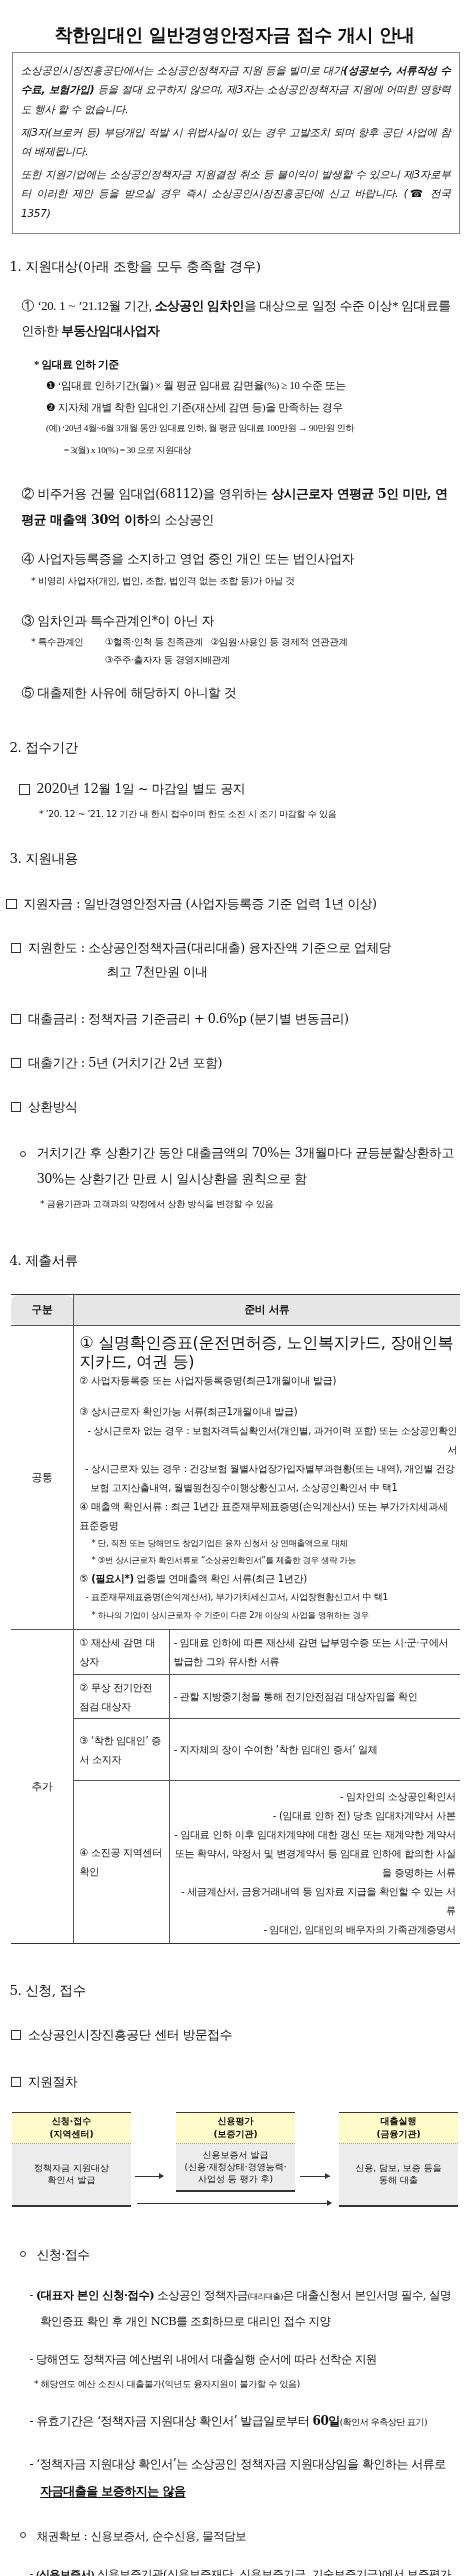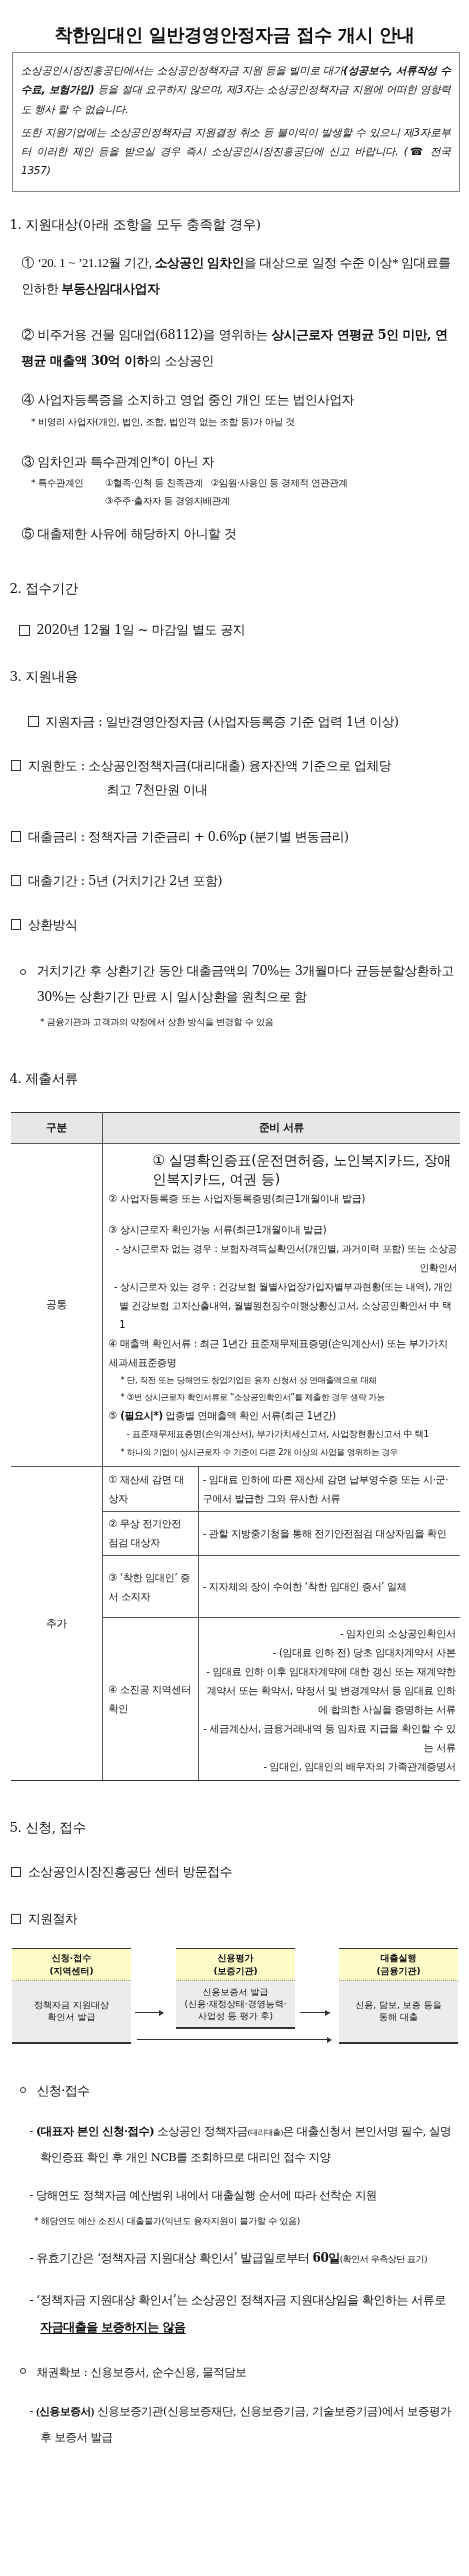--- a/index.html
+++ b/index.html
@@ -79,21 +79,21 @@
     letter-spacing: -0.3px;
   }
   .doc-table th {
     background: #e6e6e6;
     height: 31px;
     font-weight: bold;
     font-size: 10.7px;
     border-top: 1.3px solid #333;
     border-bottom: 0.7px solid #555;
   }
-  .doc-table th.c1 { border-right: 0.7px solid #555; width: 92px; }
+  .doc-table th.c1 { border-right: 0.7px solid #555; width: 63px; border-radius: 8px; }
   .doc-table td { vertical-align: middle; }
   .doc-table td.cat { text-align: center; border-right: 0.7px solid #555; font-size: 10.7px; }
   .doc-table .cell-body { padding: 6.7px 2.7px 5.4px 5.4px; line-height: 19px; }
   .doc-table .tiny { font-size: 8.4px; line-height: 17px; }
   .doc-table tr.common td { border-bottom: 0.7px solid #555; }
   .sub-table { width: 100%; border-collapse: collapse; }
   .sub-table td { border-bottom: 0.7px solid #555; padding: 2.7px 4px; line-height: 19px; font-size: 10px; }
   .sub-table td.lbl { width: 95px; border-right: 0.7px solid #555; padding-left: 5.4px; }
   .sub-table tr:last-child td { border-bottom: 1.3px solid #333; }
 
@@ -133,30 +133,38 @@
   }
   u { text-decoration: underline; text-underline-offset: 2px; }
 </style>
 </head>
 <body>
 
 <div class="title">착한임대인 일반경영안정자금 접수 개시 안내</div>
 
 <div class="notice-box">
   <p><span>소상공인시장진흥공단에서는 소상공인정책자금 지원 등을 빌미로 대가</span><b>(성공보수, 서류작성 수수료, 보험가입)</b><span> 등을 절대 요구하지 않으며, 제3자는 소상공인정책자금 지원에 어떠한 영향력도 행사 할 수 없습니다.</span></p>
+  <p>제3자(브로커 등) 부당개입 적발 시 위법사실이 있는 경우 고발조치 되며 향후 공단 사업에 참여 배제됩니다.</p>
   <p>또한 지원기업에는 소상공인정책자금 지원결정 취소 등 불이익이 발생할 수 있으니 제3자로부터 이러한 제안 등을 받으실 경우 즉시 소상공인시장진흥공단에 신고 바랍니다. (☎ 전국 1357)</p>
 </div>
 
 <div>
   <div class="sec-title" style="margin-top:24px;">1. 지원대상(아래 조항을 모두 충족할 경우)</div>
 
   <div class="sans" style="margin:17.4px 0 0 21.5px; font-size:12.7px; line-height:25.5px; letter-spacing:-0.4px; width:429px; text-align:justify;">
     <span>① ‘20. 1 ~ ’21.12월 기간, </span><b>소상공인 임차인</b><span>을 대상으로 일정 수준 이상* 임대료를 인하한 </span><b>부동산임대사업자</b>
   </div>
 
+  <div class="sans" style="margin:9.4px 0 0 34px; font-size:10.7px; line-height:21.5px; letter-spacing:-0.3px;">
+    <div style="font-weight:bold;">* 임대료 인하 기준</div>
+    <div style="padding-left:12px;">❶ ‘임대료 인하기간(월) × 월 평균 임대료 감면율(%) ≥ 10 수준 또는</div>
+    <div style="padding-left:12px;">❷ 지자체 개별 착한 임대인 기준(재산세 감면 등)을 만족하는 경우</div>
+    <div style="padding-left:12px; font-size:9px;">(예) ‘20년 4월~6월 3개월 동안 임대료 인하, 월 평균 임대료 100만원 → 90만원 인하</div>
+    <div style="padding-left:30px; font-size:9px;">= 3(월) x 10(%) = 30 으로 지원대상</div>
+  </div>
 
   <div class="serif-big" style="margin:20px 0 0 21.5px; width:436px; line-height:25.5px;">
     <span>② 비주거용 건물 임대업(68112)을 영위하는 </span><b>상시근로자 연평균 5인 미만, 연평균 매출액 30억 이하</b><span>의 소상공인</span>
   </div>
 
   <div style="margin:14.8px 0 0 21.5px;">
     <div class="serif-big">④ 사업자등록증을 소지하고 영업 중인 개인 또는 법인사업자</div>
     <div class="small-note" style="margin-left:9.4px;">* 비영리 사업자(개인, 법인, 조합, 법인격 없는 조합 등)가 아닐 것</div>
   </div>
 
@@ -173,26 +181,27 @@
   </div>
 
   <div class="serif-big" style="margin:13.4px 0 0 21.5px;">⑤ 대출제한 사유에 해당하지 아니할 것</div>
 </div>
 
 <div>
   <div class="sec-title" style="margin-top:34px;">2. 접수기간</div>
   <div class="serif-big" style="margin:20px 0 0 19px;">
     <span class="box-sq"></span><span>2020년 12월 1일 ~ 마감일 별도 공지</span>
   </div>
+  <div class="small-note" style="margin:4px 0 0 39px; font-size:9px;">* ’20. 12 ~ ’21. 12 기간 내 한시 접수이며 한도 소진 시 조기 마감할 수 있음</div>
 </div>
 
 <div>
   <div class="sec-title" style="margin-top:25.5px;">3. 지원내용</div>
 
-  <div class="serif-big" style="margin:24px 0 0 28px;">
+  <div class="serif-big" style="margin:24px 0 0 6px;">
     <span class="box-sq"></span><span>지원자금 : 일반경영안정자금 (사업자등록증 기준 업력 1년 이상)</span>
   </div>
 
   <div class="serif-big" style="margin:20px 0 0 10.7px;">
     <span class="box-sq"></span><span>지원한도 : 소상공인정책자금(대리대출) 융자잔액 기준으로 업체당</span>
     <div style="padding-left:96px;">최고 7천만원 이내</div>
   </div>
 
   <div class="serif-big" style="margin:23px 0 0 10.7px;">
     <span class="box-sq"></span><span>대출금리 : 정책자금 기준금리 + 0.6%p (분기별 변동금리)</span>
@@ -219,30 +228,30 @@
   <table class="doc-table">
     <tbody>
         <tr>
       <th class="c1">구분</th>
       <th>준비 서류</th>
     </tr>
     <tr class="common">
       <td class="cat">공통</td>
       <td>
         <div class="cell-body">
-          <div style="font-size:14px;margin-left:44px;">① 실명확인증표(운전면허증, 노인복지카드, 장애인복지카드, 여권 등)</div>
+          <div style="font-size:16px;">① 실명확인증표(운전면허증, 노인복지카드, 장애인복지카드, 여권 등)</div>
           <div style="font-size:10px;">② 사업자등록증 또는 사업자등록증명(최근1개월이내 발급)</div>
           <div style="font-size:10px;margin-top:12px;">③ 상시근로자 확인가능 서류(최근1개월이내 발급)</div>
           <div style="padding-left:5.4px; text-indent:-5.4px; margin-left:5.4px; font-size:9.7px;text-align:right;">- 상시근로자 없는 경우 : 보험자격득실확인서(개인별, 과거이력 포함) 또는 소상공인확인서</div>
           <div style="padding-left:5.4px; text-indent:-5.4px; margin-left:5.4px; font-size:9.7px;">- 상시근로자 있는 경우 : 건강보험 월별사업장가입자별부과현황(또는 내역), 개인별 건강보험 고지산출내역, 월별원천징수이행상황신고서, 소상공인확인서 中 택1</div>
           <div style="font-size:10px;">④ 매출액 확인서류 : 최근 1년간 표준재무제표증명(손익계산서) 또는 부가가치세과세표준증명</div>
           <div class="tiny" style="margin-left:12px;">* 단, 직전 또는 당해연도 창업기업은 융자 신청서 상 연매출액으로 대체</div>
           <div class="tiny" style="margin-left:12px;">* ③번 상시근로자 확인서류로 “소상공인확인서”를 제출한 경우 생략 가능</div>
           <div style="font-size:10px;"><span>⑤ </span><b>(필요시*)</b><span> 업종별 연매출액 확인 서류(최근 1년간)</span></div>
-          <div style="margin-left:18px; font-size:9px;">- 표준재무제표증명(손익계산서), 부가가치세신고서, 사업장현황신고서 中 택1</div>
+          <div style="margin-left:6px; font-size:9px;">- 표준재무제표증명(손익계산서), 부가가치세신고서, 사업장현황신고서 中 택1</div>
           <div class="tiny" style="margin-left:12px;">* 하나의 기업이 상시근로자 수 기준이 다른 2개 이상의 사업을 영위하는 경우</div>
         </div>
       </td>
     </tr>
     <tr>
       <td class="cat" style="border-bottom:1.3px solid #333;">추가</td>
       <td style="padding:0;">
         <table class="sub-table">
           <tbody>
                 <tr>

